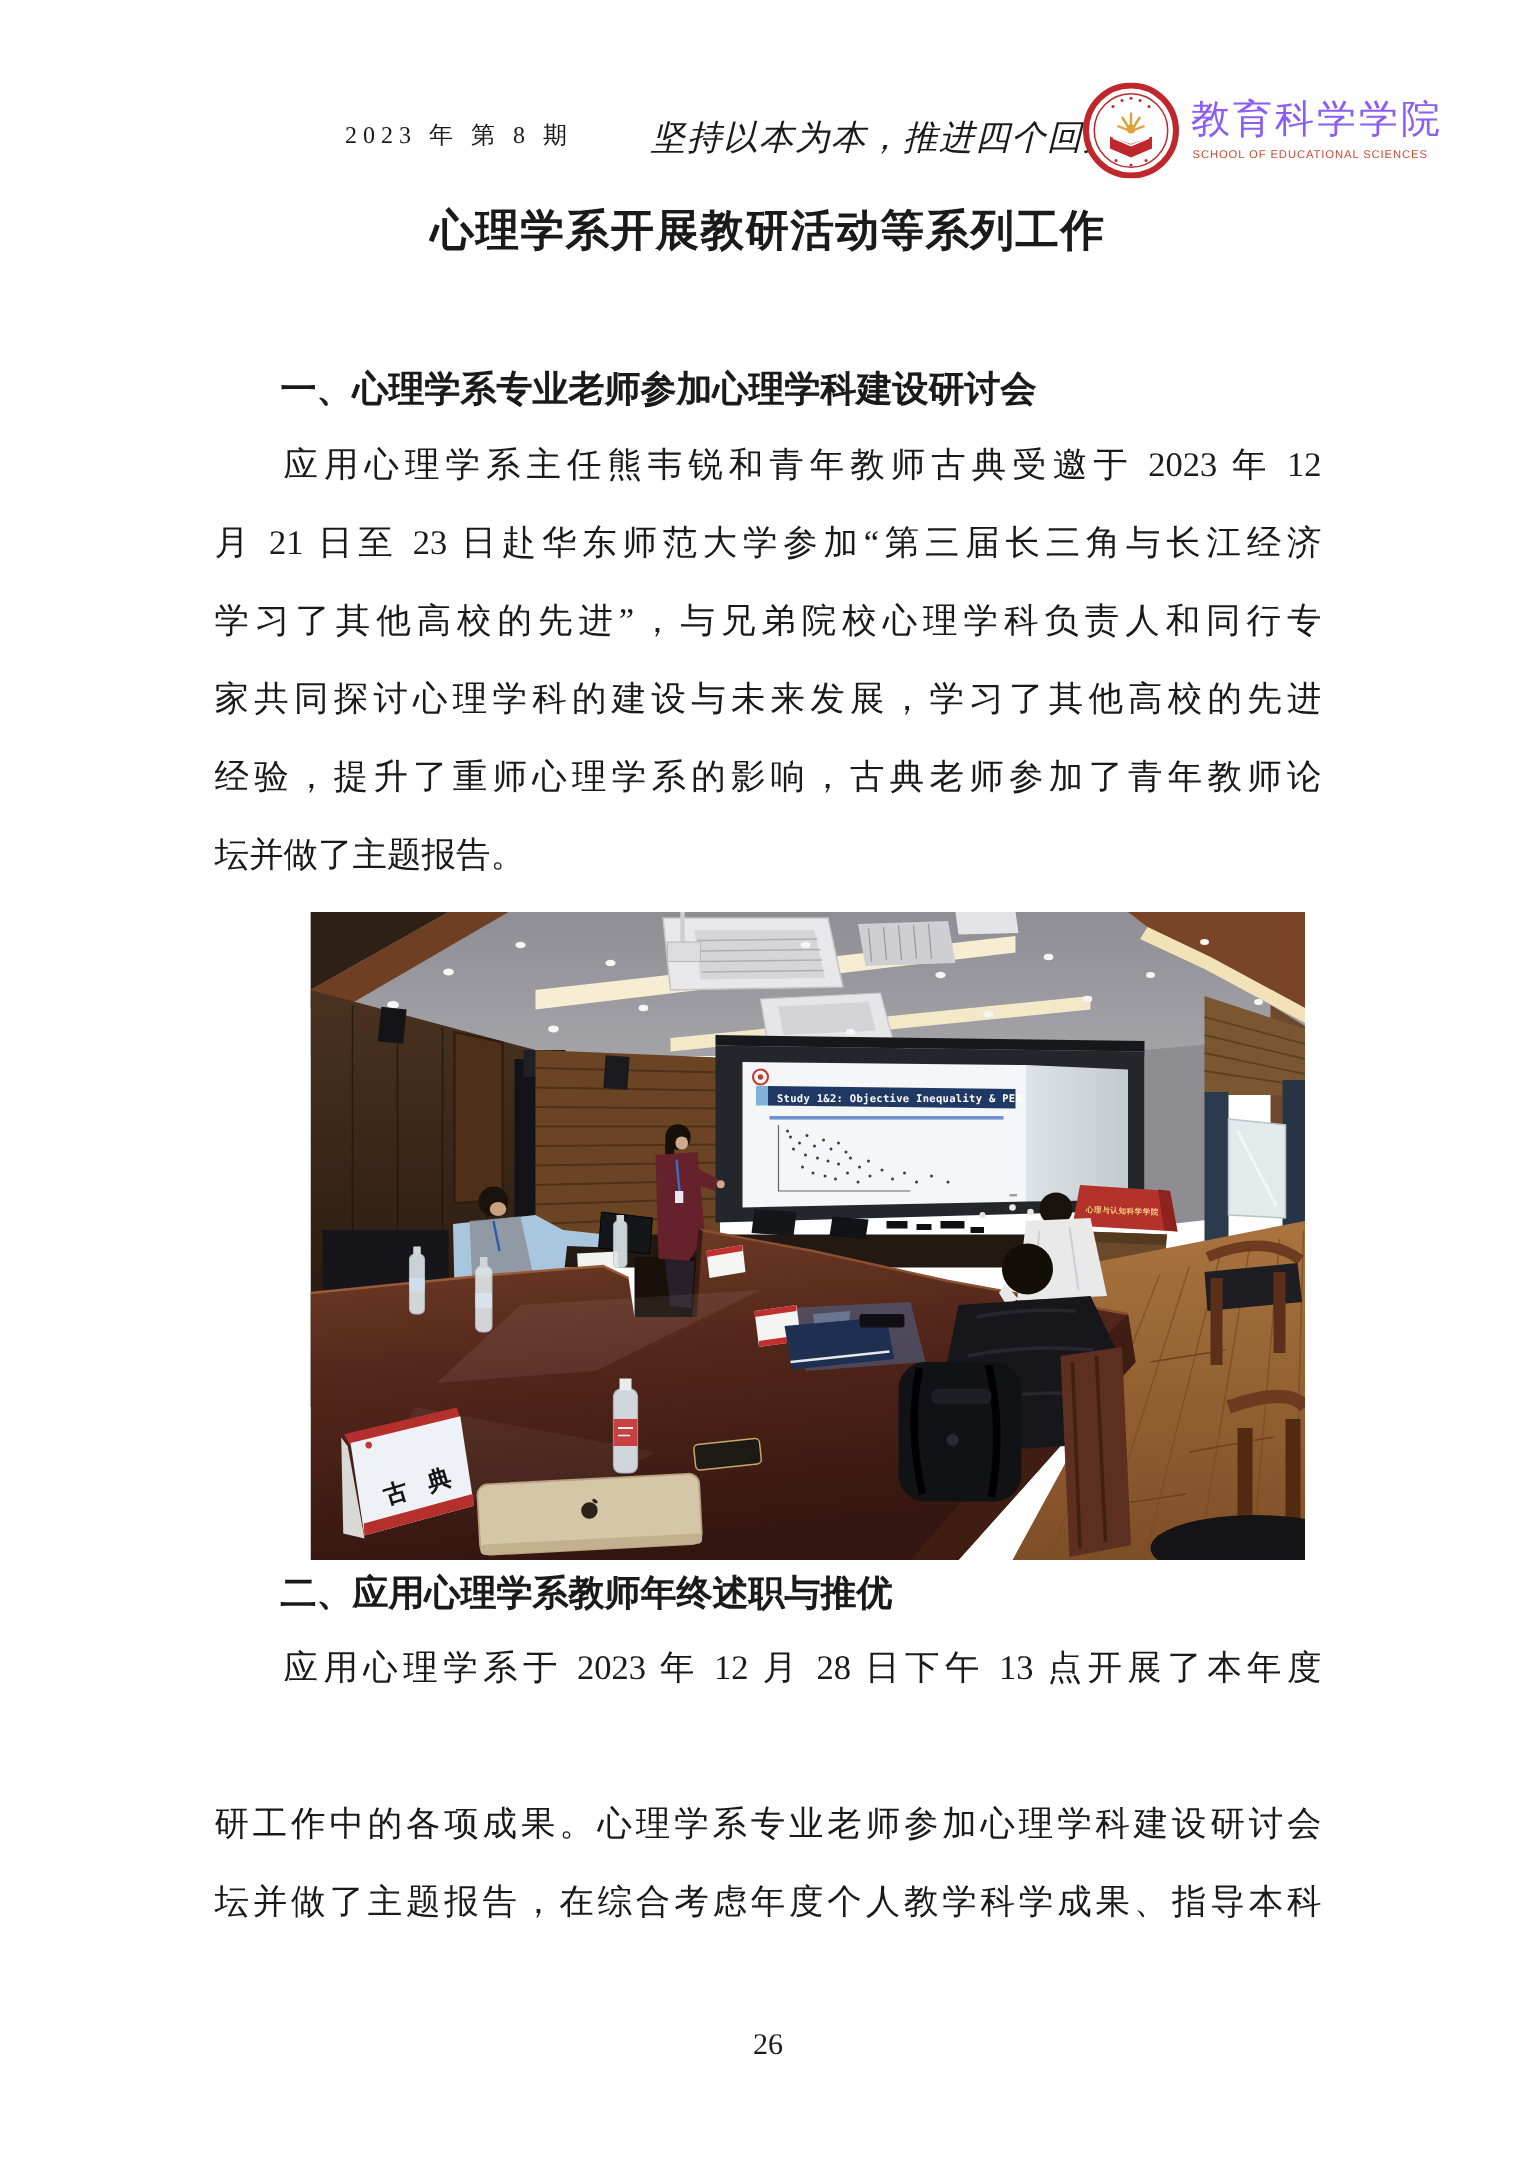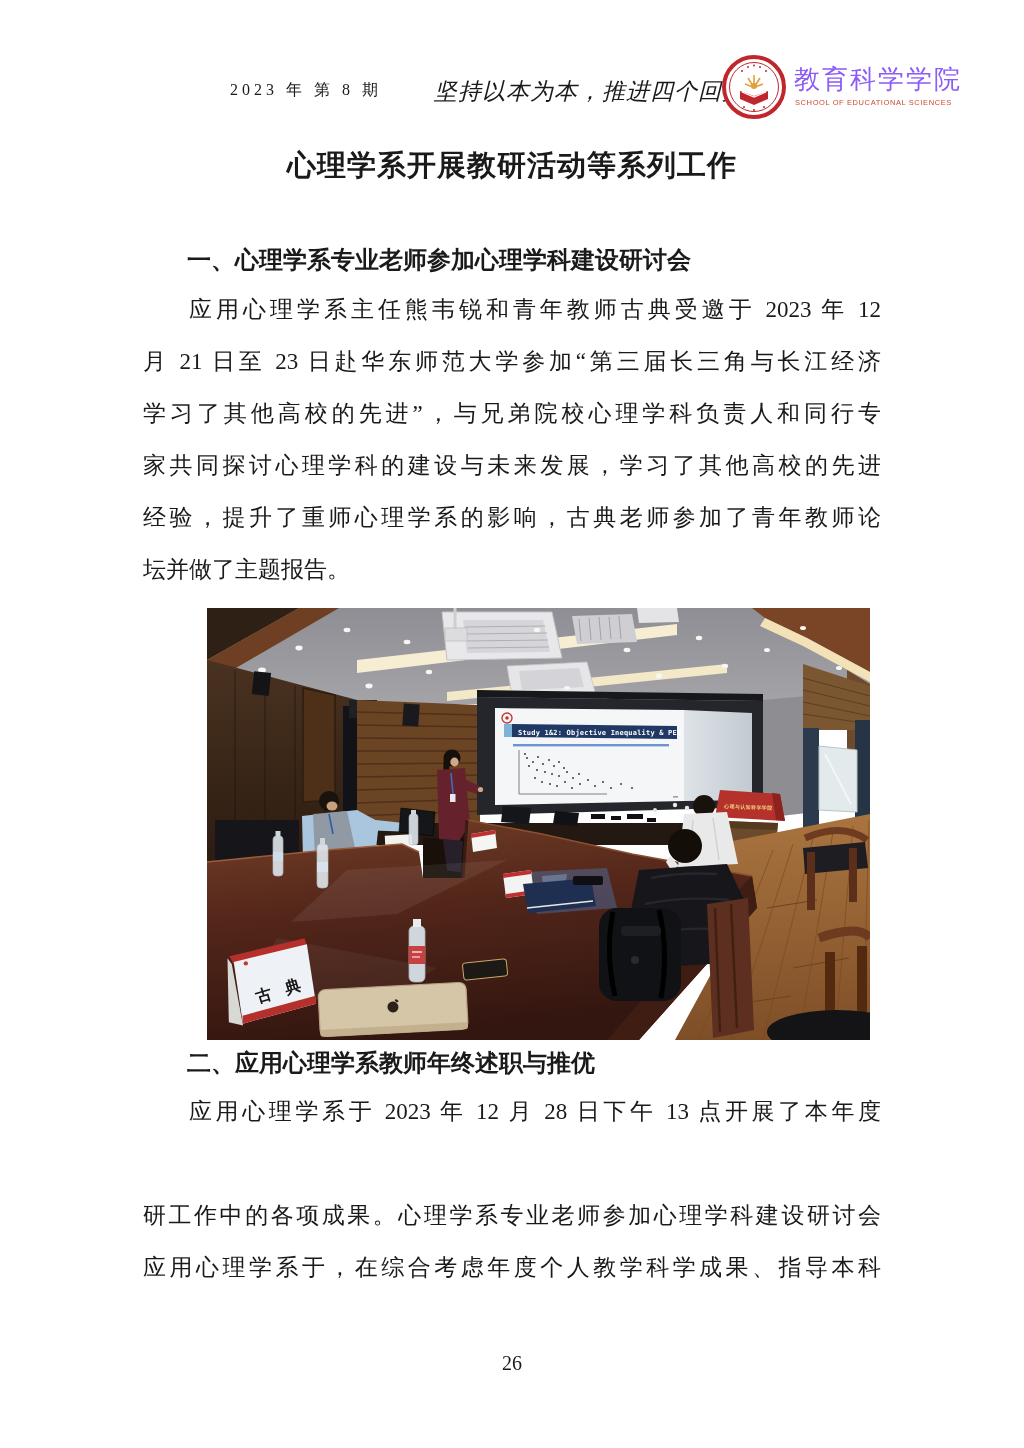--- a/index.html
+++ b/index.html
@@ -11,21 +11,21 @@
   }
   .abs { position:absolute; }
   .issue { left:198px; top:80px; font-size:16px; letter-spacing:4px;margin-left:32px; }
   .motto { left:434px; top:76px; font-size:23px; font-style:italic; letter-spacing:1px; }
   .logo-seal { left:722px; top:55px; width:64px; height:64px; }
   .logo-cn { left:794px; top:62px; font-size:26px; font-weight:normal; color:#8b5cf6;
              letter-spacing:2px; font-family:"Liberation Serif", serif; }
   .logo-en { left:795px; top:98px; font-size:7.5px; color:#cd4a33; letter-spacing:0.6px;
              font-family:"Liberation Sans", sans-serif; }
   .title { left:0; top:134px; width:1024px; text-align:center; font-size:29px; font-weight:bold;
-           font-family:"Liberation Sans", sans-serif; letter-spacing:1px;margin-top:12px; }
+           font-family:"Liberation Sans", sans-serif; letter-spacing:1px; }
   .heading { left:143px; width:738px; padding-left:44px; font-size:24px; font-weight:bold;
              font-family:"Liberation Sans", sans-serif; line-height:40px; }
   .h1 { top:240px; }
   .h2 { top:1043px; }
   .bodyline { left:143px; width:738px; height:52px; line-height:52px; font-size:23px;
               text-align:justify; text-align-last:justify; text-justify:inter-character;
               white-space:nowrap; }
   .indent { padding-left:46px; }
   .lastline { text-align-last:left; }
   .photo { left:207px; top:608px; width:663px; height:432px; }
@@ -404,16 +404,16 @@
       <rect x="392" y="300" width="82" height="93" rx="18" fill="#111216"></rect>
       <path d="M406,304 q-8,40 2,84 M452,302 q10,42 2,88" fill="none" stroke="#000" stroke-width="5"></path>
       <circle cx="428" cy="352" r="4" fill="#2a2a30"></circle>
       <rect x="414" y="318" width="40" height="10" rx="4" fill="#1e1f24"></rect>
     </g>
   </svg>
 
   <div class="abs heading h2">二、应用心理学系教师年终述职与推优</div>
   <div class="abs bodyline indent" style="top:1086px">应用心理学系于 2023 年 12 月 28 日下午 13 点开展了本年度</div>
   <div class="abs bodyline" style="top:1190px">研工作中的各项成果。心理学系专业老师参加心理学科建设研讨会</div>
-  <div class="abs bodyline" style="top:1242px">应用心理学系于，在综合考虑年度个人教学科学成果、指导本科</div>
+  <div class="abs bodyline" style="top:1242px">坛并做了主题报告，在综合考虑年度个人教学科学成果、指导本科</div>
 
   <div class="abs pagenum">26</div>
 </div>
 
 </body></html>

